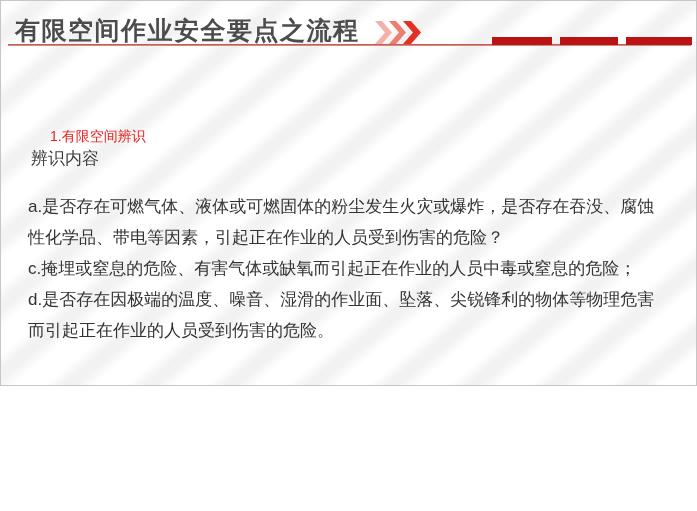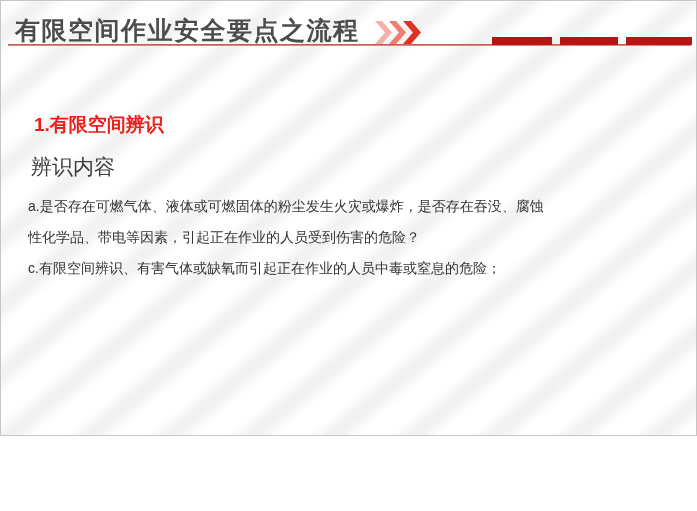--- a/index.html
+++ b/index.html
@@ -4,21 +4,21 @@
 <style>
   html, body {
     margin: 0;
     padding: 0;
     background: #ffffff;
     font-family: "Liberation Sans", "DejaVu Sans", sans-serif;
   }
   .slide {
     position: relative;
     width: 697px;
-    height: 436px;
+    height: 386px;
     box-sizing: border-box;
     border: 1px solid #c6c6c6;
     overflow: hidden;
     background-color: #ffffff;
     background-image: repeating-linear-gradient(
       140deg,
       rgba(0,0,0,0)    0px,
       rgba(0,0,0,0)    10px,
       rgba(0,0,0,0.05) 22px,
       rgba(0,0,0,0.05) 30px,
@@ -63,42 +63,42 @@
     background: #b91414;
   }
   .header-bar.b1 { width: 60px; }
   .header-bar.b2 { width: 58px; }
   .header-bar.b3 { width: 66px; }
 
   .section-heading {
     position: absolute;
     left: 33px;
     top: 111px;
-    margin: 0;
-    font-size: 19px;
-    font-weight: 700;
+    margin: 16px;
+    font-size: 14px;
+    font-weight: 400;
     color: #e8211c;
     white-space: nowrap;
   }
   .section-subheading {
     position: absolute;
     left: 30px;
-    top: 152px;
-    font-size: 21px;
+    top: 146px;
+    font-size: 17px;
     font-weight: 400;
     color: #3c3c3c;
     white-space: nowrap;
   }
   .body-text {
     position: absolute;
     left: 27px;
     top: 190px;
     width: 660px;
     color: #333333;
-    font-size: 14px;
+    font-size: 17px;
   }
   .body-line {
     height: 31px;
     line-height: 31px;
     white-space: nowrap;
   }
 </style>
 </head>
 <body>
 
@@ -120,16 +120,18 @@
     <div class="header-bar b3"></div>
   </div>
 
   <h2 class="section-heading">1.有限空间辨识</h2>
 
   <div class="section-subheading">辨识内容</div>
 
   <div class="body-text">
     <div class="body-line">a.是否存在可燃气体、液体或可燃固体的粉尘发生火灾或爆炸，是否存在吞没、腐蚀</div>
     <div class="body-line">性化学品、带电等因素，引起正在作业的人员受到伤害的危险？</div>
-    <div class="body-line">c.有限空间辨识、有害气体或缺氧而引起正在作业的人员中毒或窒息的危险；</div>
+    <div class="body-line">c.掩埋或窒息的危险、有害气体或缺氧而引起正在作业的人员中毒或窒息的危险；</div>
+    <div class="body-line">d.是否存在因极端的温度、噪音、湿滑的作业面、坠落、尖锐锋利的物体等物理危害</div>
+    <div class="body-line">而引起正在作业的人员受到伤害的危险。</div>
   </div>
 
 </div>
 
 </body></html>

